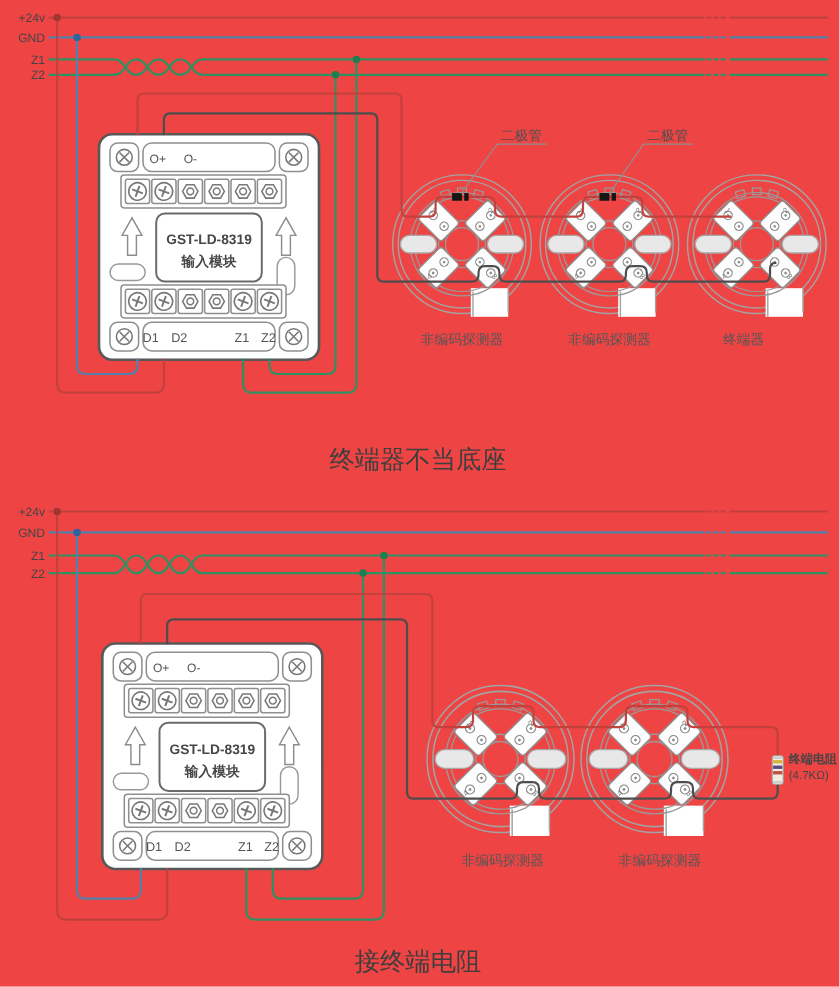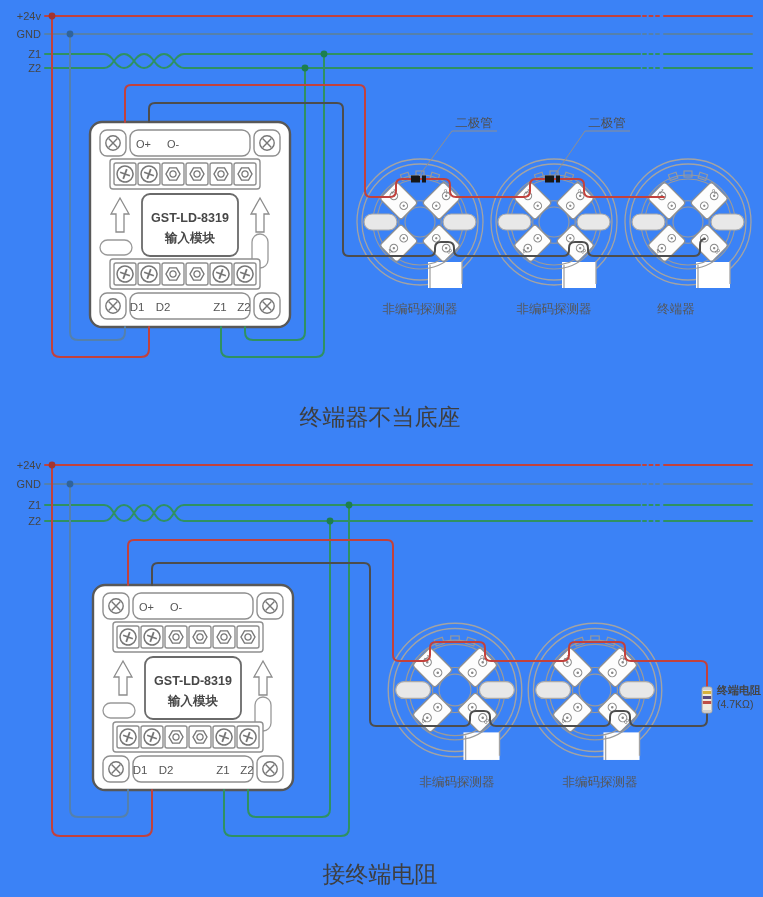--- a/index.html
+++ b/index.html
@@ -1,16 +1,16 @@
 <!DOCTYPE html>
 <html><head>
 <meta charset="utf-8">
 <style>
   html,body{margin:0;padding:0;background:#ffffff;}
-  .canvas{position:relative;width:763px;height:897px;background:#3b82f6;overflow:hidden;
+  .canvas{position:relative;width:763px;height:897px;background:#ef4444;overflow:hidden;
           font-family:"Liberation Sans",sans-serif;}
   svg{display:block;}
   text{font-family:"Liberation Sans",sans-serif;}
 
   
   .wred{stroke:#c2413c;stroke-width:2;fill:none;stroke-linecap:round;}
   .wblue{stroke:#5580ab;stroke-width:2;fill:none;stroke-linecap:round;}
   .wgreen{stroke:#2f9162;stroke-width:2;fill:none;stroke-linecap:round;}
   .wdark{stroke:#4d4d4d;stroke-width:2;fill:none;stroke-linecap:round;}
   .dred{fill:#a23431;}  .dblue{fill:#2f639c;}  .dgreen{fill:#1d7f4f;}

